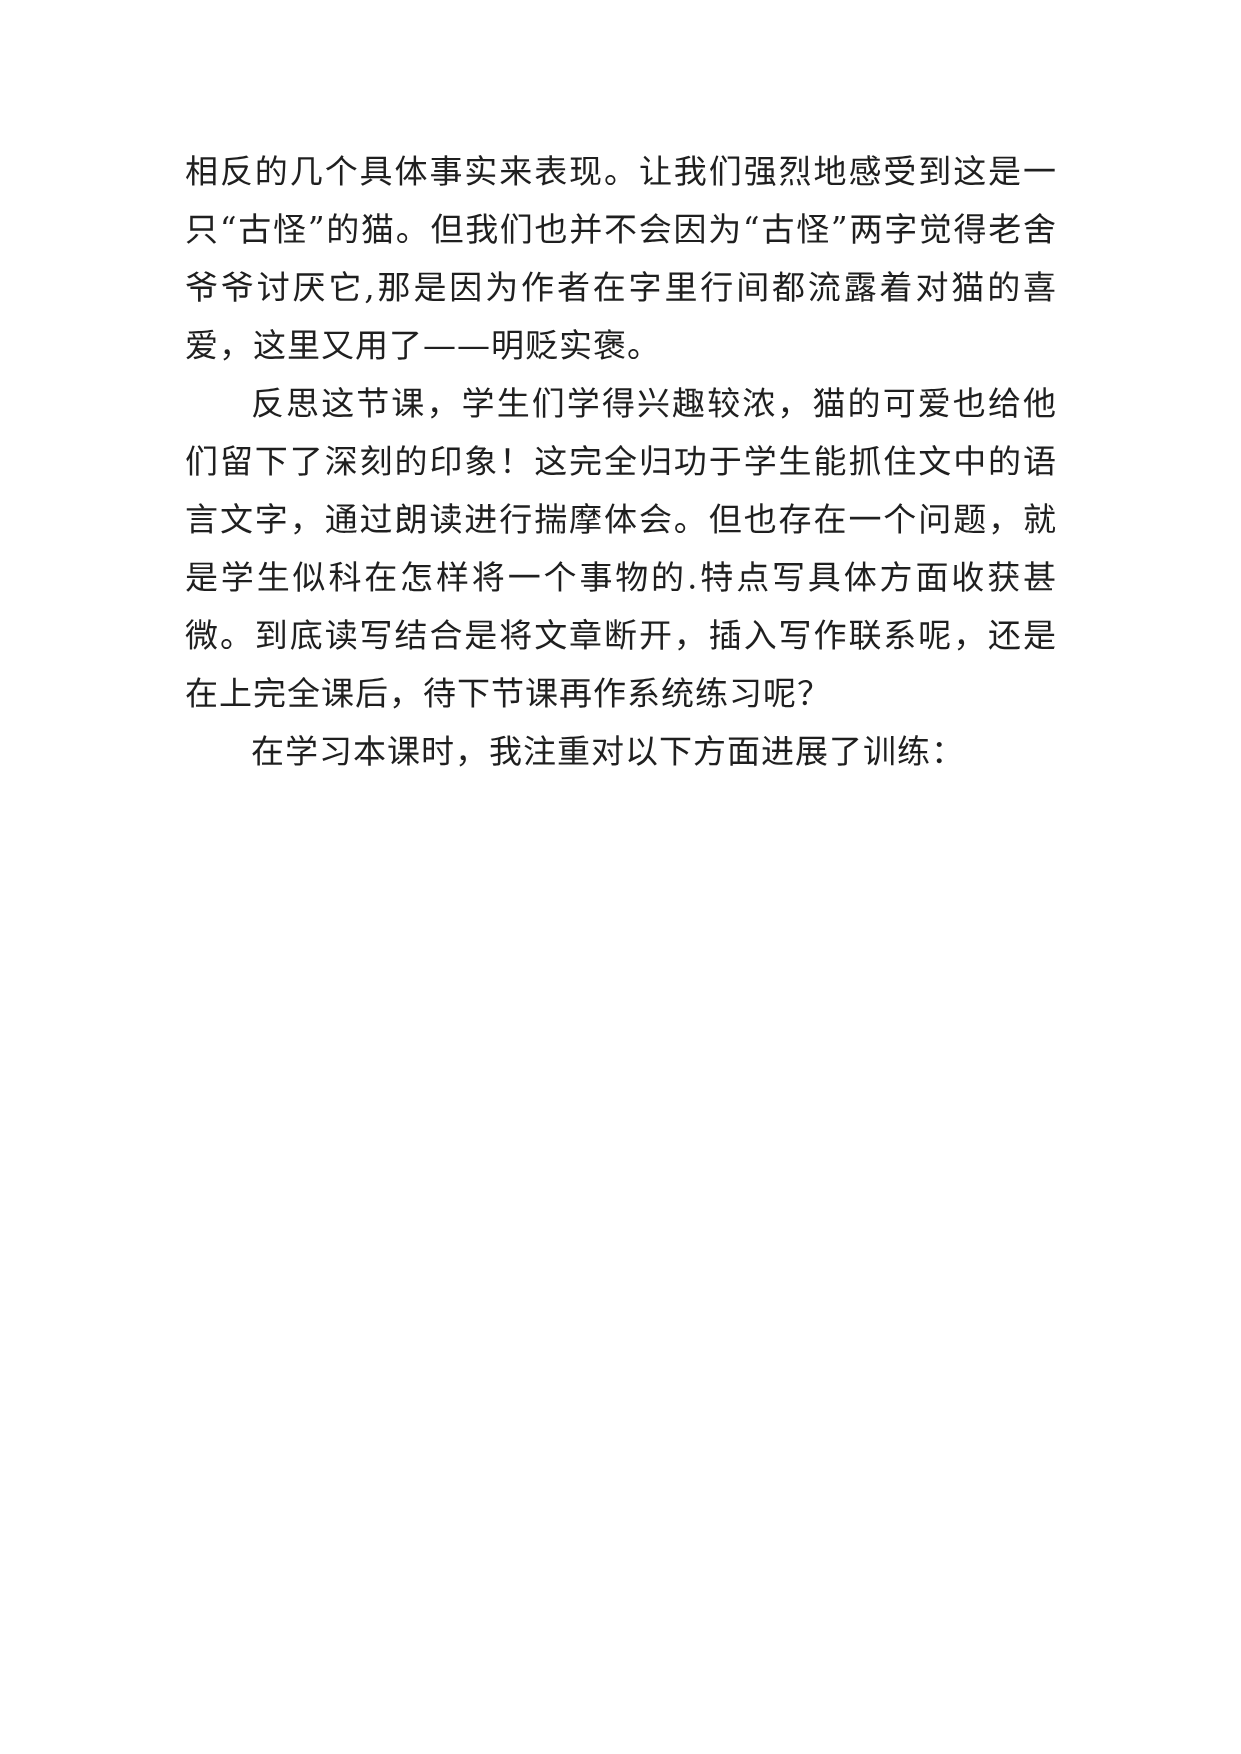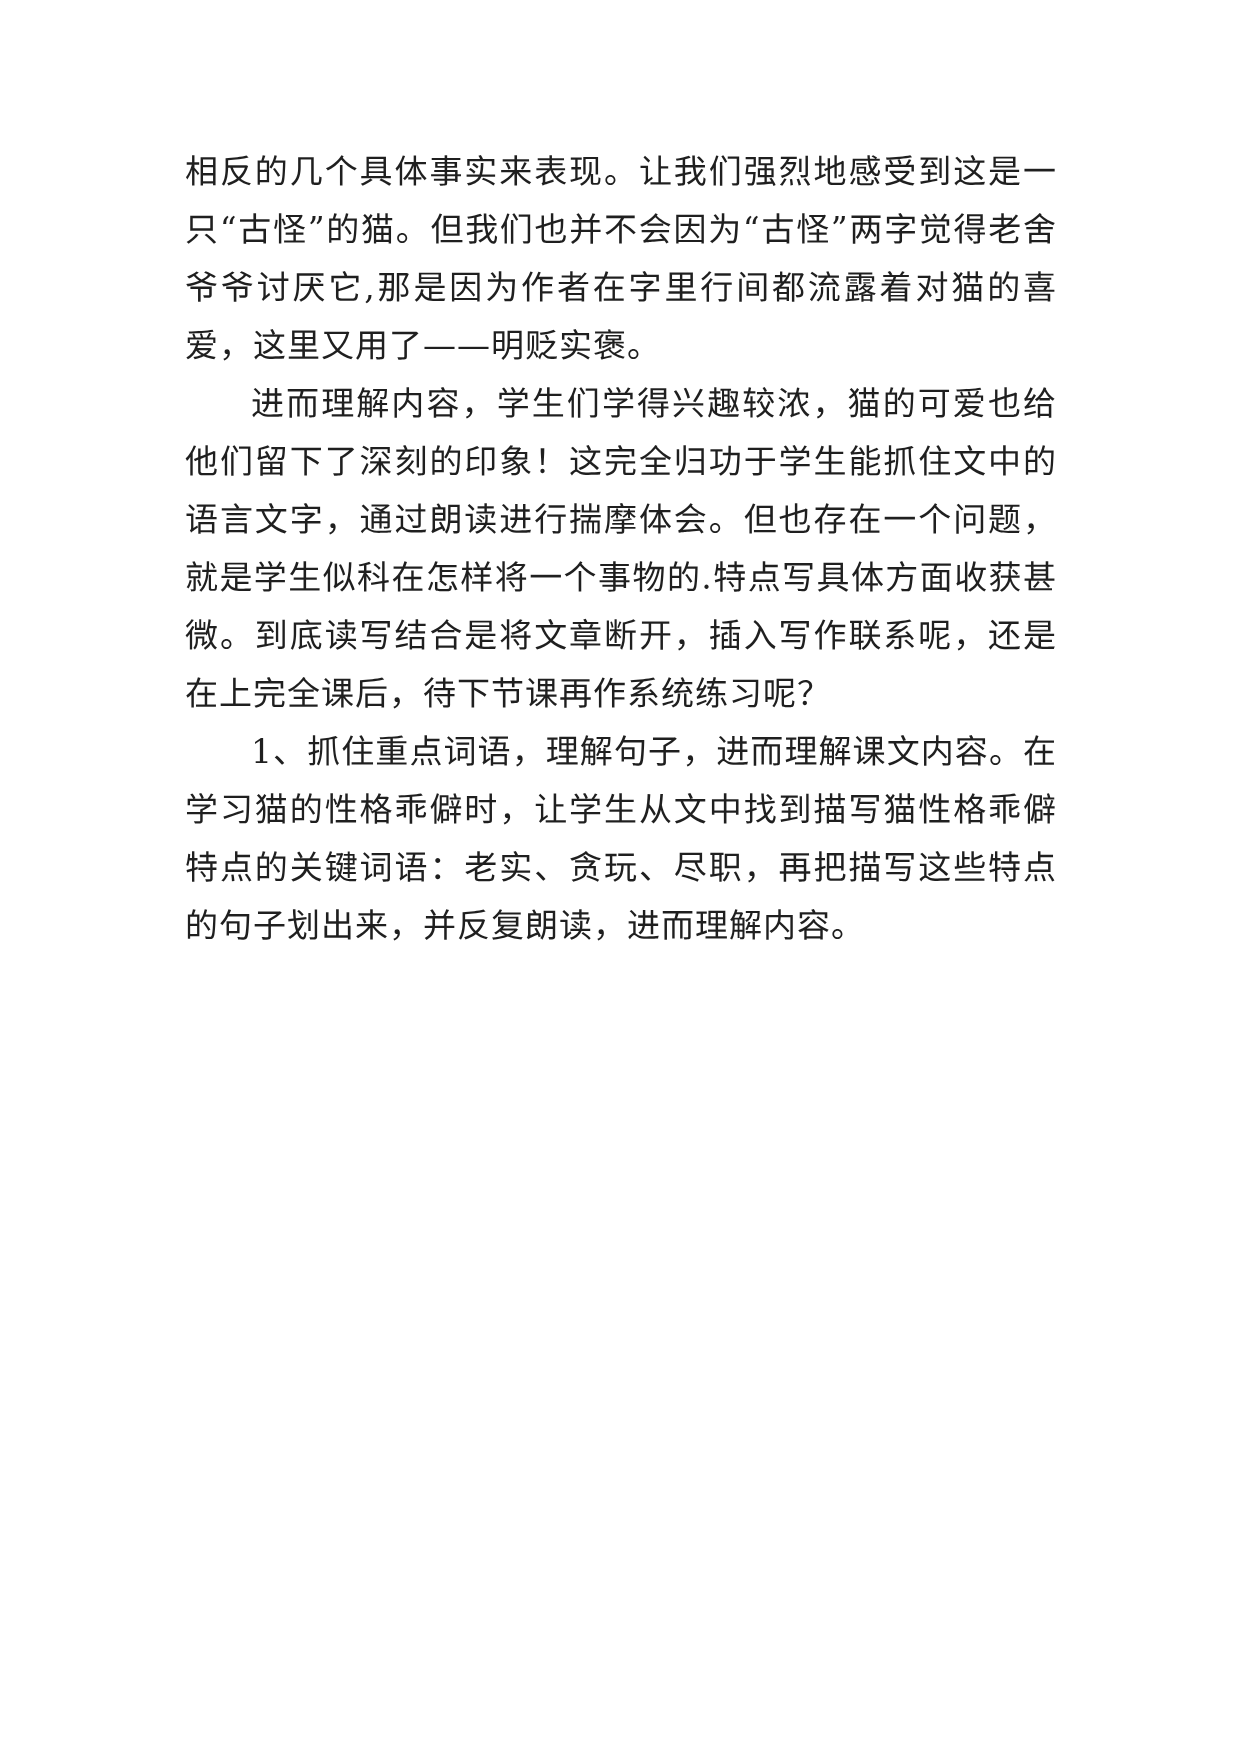--- a/index.html
+++ b/index.html
@@ -36,16 +36,16 @@
   .block.indent {
     text-indent: 2em;
   }
 </style>
 </head>
 <body>
 
 <div class="page">
   <div class="text-area">
     <p class="block">相反的几个具体事实来表现。让我们强烈地感受到这是一只“古怪”的猫。但我们也并不会因为“古怪”两字觉得老舍爷爷讨厌它,那是因为作者在字里行间都流露着对猫的喜爱，这里又用了——明贬实褒。</p>
-    <p class="block indent">进而理解内容，学生们学得兴趣较浓，猫的可爱也给他们留下了深刻的印象！这完全归功于学生能抓住文中的语言文字，通过朗读进行揣摩体会。但也存在一个问题，就是学生似科在怎样将一个事物的.特点写具体方面收获甚微。到底读写结合是将文章断开，插入写作联系呢，还是在上完全课后，待下节课再作系统练习呢？</p>
-    <p class="block indent">1、抓住重点词语，理解句子，进而理解课文内容。在学习猫的性格乖僻时，让学生从文中找到描写猫性格乖僻特点的关键词语：老实、贪玩、尽职，再把描写这些特点的句子划出来，并反复朗读，进而理解内容。</p>
+    <p class="block indent">反思这节课，学生们学得兴趣较浓，猫的可爱也给他们留下了深刻的印象！这完全归功于学生能抓住文中的语言文字，通过朗读进行揣摩体会。但也存在一个问题，就是学生似科在怎样将一个事物的.特点写具体方面收获甚微。到底读写结合是将文章断开，插入写作联系呢，还是在上完全课后，待下节课再作系统练习呢？</p>
+    <p class="block indent">在学习本课时，我注重对以下方面进展了训练：</p>
   </div>
 </div>
 
 </body></html>

